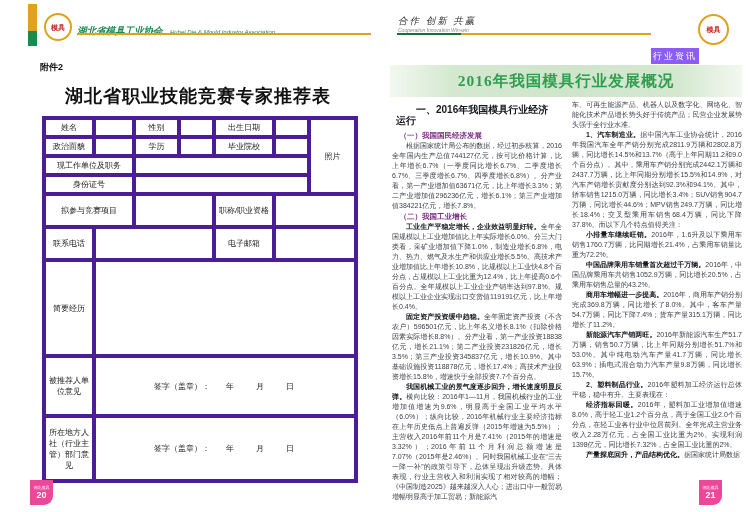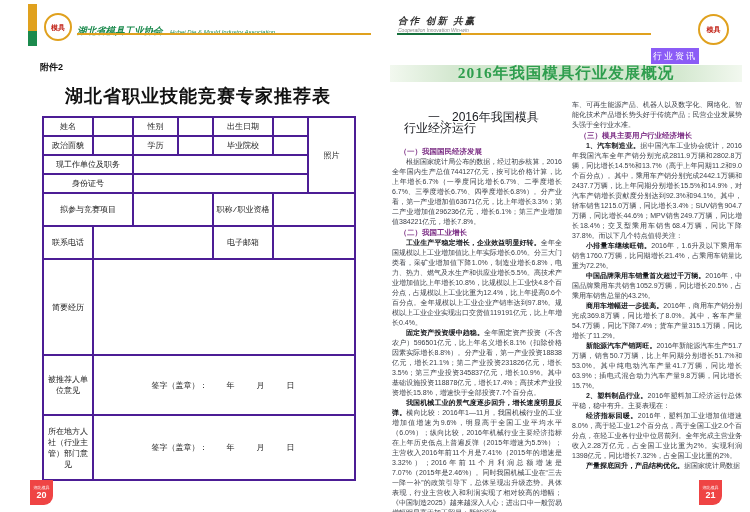--- a/index.html
+++ b/index.html
@@ -10,54 +10,54 @@
   .bar-yellow-left{left:28px;top:4px;width:9px;height:27px;background:#E0A11E;}
   .bar-green-left{left:28px;top:31px;width:9px;height:15px;background:#1B8A4D;}
   .logo{border-radius:50%;background:#fff;border:2px solid #E0A11E;display:flex;align-items:center;justify-content:center;}
   .logo-left{left:44px;top:13px;width:24px;height:24px;}
   .logo-right{left:698px;top:14px;width:27px;height:27px;}
   .logo-glyph{color:#C22318;font-size:7px;font-weight:bold;line-height:1;}
   .org-line{left:77px;top:20px;white-space:nowrap;}
   .org-cn{color:#1B8A4D;font-weight:bold;font-style:italic;font-size:9.5px;}
   .org-en{color:#1B8A4D;font-style:italic;font-size:6px;margin-left:3px;}
   .rule-gold-left{left:77px;top:33px;width:294px;height:2px;background:#E0A11E;}
-  .slogan-cn{left:398px;top:15px;font-weight:bold;font-style:italic;font-size:9.5px;color:#333;letter-spacing:2px;white-space:nowrap;}
+  .slogan-cn{left:398px;top:15px;font-weight:normal;font-style:italic;font-size:9.5px;color:#333;letter-spacing:2px;white-space:nowrap;}
   .slogan-en{left:398px;top:27px;font-style:italic;font-size:5px;color:#888;white-space:nowrap;}
   .rule-green{left:397px;top:33px;width:64px;height:2px;background:#16703C;}
   .rule-gold-right{left:461px;top:33px;width:190px;height:2px;background:#E0A11E;}
   .section-badge{left:651px;top:20px;width:48px;height:16px;background:#8b5cf6;color:#fff;
     font-family:"Liberation Serif", serif;font-size:9px;letter-spacing:2px;text-align:center;line-height:16px;margin-top:28px;}
 
   
   .attachment{left:40px;top:61px;font-size:9px;font-weight:bold;color:#111;}
   .form-title{left:40px;top:84px;width:316px;text-align:center;font-size:18px;font-weight:bold;color:#111;letter-spacing:1px;}
   table.form{left:42px;top:116px;position:absolute;border-collapse:collapse;table-layout:fixed;width:312px;}
-  table.form td{border:2px solid #4c1d95;font-size:8px;color:#222;text-align:center;vertical-align:middle;
-     font-family:Liberation Mono, monospace;padding:1px;overflow:hidden;margin-top:24px;}
+  table.form td{border:4px solid #4c1d95;font-size:8px;color:#222;text-align:center;vertical-align:middle;
+     font-family:Liberation Sans, sans-serif;padding:1px;overflow:hidden;margin-top:24px;}
   .rh1{height:19px;} .rh2{height:33px;} .rh-resume{height:96px;} .rh-op1{height:60px;padding-left:40px;} .rh-op2{height:65px;}
   td.signcell{text-align:right;vertical-align:bottom;padding:0 18px 9px 0;font-size:8px;}
   td.signcell-mid{text-align:right;vertical-align:middle;padding:0 18px 0 0;font-size:8px;}
   .ymd{margin-left:14px;letter-spacing:2px;}
-  .page-badge{width:23px;height:25px;background:#ef4444;color:#fff;text-align:center;
+  .page-badge{width:23px;height:25px;background:#ec4899;color:#fff;text-align:center;
       border-bottom-right-radius:9px;display:flex;flex-direction:column;justify-content:center;}
   .badge-left{left:30px;top:480px;}
   .badge-right{left:699px;top:480px;}
   .badge-cap{font-size:4px;line-height:5px;letter-spacing:0px;}
   .badge-num{font-size:9px;font-weight:bold;line-height:10px;}
 
   
-  .banner{left:390px;top:65px;width:352px;height:17px;
+  .banner{left:390px;top:65px;width:352px;height:32px;
      background:linear-gradient(to right,#f2f8ef 0%,#d4e8d0 18%,#cfe5cb 50%,#d4e8d0 82%,#f2f8ef 100%);
      display:flex;align-items:center;justify-content:center;}
   .banner-title{color:#2F9E4E;font-weight:bold;font-size:15.5px;letter-spacing:1px;font-family:"Liberation Serif", serif;}
   .article{left:392px;top:100px;width:350px;display:flex;gap:10px;}
   .article .col{width:170px;}
   .art-p{font-size:7px;line-height:10px;color:#3d4049;text-align:justify;text-indent:2em;margin:0;}
   .art-p b{color:#16181d;}
-  .art-h1{font-size:12px;line-height:11px;font-weight:normal;color:#16181d;text-indent:2em;margin:12px;}
+  .art-h1{font-size:10px;line-height:11px;font-weight:bold;color:#16181d;text-indent:2em;margin:4px;}
   .art-h2{font-size:7.5px;line-height:11px;font-weight:bold;color:#7C2F85;text-indent:1em;margin:0;}
 </style>
 </head>
 <body>
 
 <div>
 
   <div class="abs bar-yellow-left"></div>
   <div class="abs bar-green-left"></div>
   <div class="abs logo logo-left">
@@ -163,21 +163,20 @@
         <div class="art-h1">一、2016年我国模具行业经济运行</div>
         <div class="art-h2">（一）我国国民经济发展</div>
         <div class="art-p">根据国家统计局公布的数据，经过初步核算，2016全年国内生产总值744127亿元，按可比价格计算，比上年增长6.7%（一季度同比增长6.7%、二季度增长6.7%、三季度增长6.7%、四季度增长6.8%）。分产业看，第一产业增加值63671亿元，比上年增长3.3%；第二产业增加值296236亿元，增长6.1%；第三产业增加值384221亿元，增长7.8%。</div>
         <div class="art-h2">（二）我国工业增长</div>
         <div class="art-p"><b>工业生产平稳定增长，企业效益明显好转。</b>全年全国规模以上工业增加值比上年实际增长6.0%。分三大门类看，采矿业增加值下降1.0%，制造业增长6.8%，电力、热力、燃气及水生产和供应业增长5.5%。高技术产业增加值比上年增长10.8%，比规模以上工业快4.8个百分点，占规模以上工业比重为12.4%，比上年提高0.6个百分点。全年规模以上工业企业产销率达到97.8%。规模以上工业企业实现出口交货值119191亿元，比上年增长0.4%。</div>
         <div class="art-p"><b>固定资产投资缓中趋稳。</b>全年固定资产投资（不含农户）596501亿元，比上年名义增长8.1%（扣除价格因素实际增长8.8%）。分产业看，第一产业投资18838亿元，增长21.1%；第二产业投资231826亿元，增长3.5%；第三产业投资345837亿元，增长10.9%。其中基础设施投资118878亿元，增长17.4%；高技术产业投资增长15.8%，增速快于全部投资7.7个百分点。</div>
         <div class="art-p"><b>我国机械工业的景气度逐步回升，增长速度明显反弹。</b>横向比较：2016年1—11月，我国机械行业的工业增加值增速为9.6%，明显高于全国工业平均水平（6.0%）；纵向比较，2016年机械行业主要经济指标在上年历史低点上普遍反弹（2015年增速为5.5%）；主营收入2016年前11个月是7.41%（2015年的增速是3.32%）；2016年前11个月利润总额增速是7.07%（2015年是2.46%）。同时我国机械工业在“三去一降一补”的政策引导下，总体呈现出升级态势。具体表现，行业主营收入和利润实现了相对较高的增幅；《中国制造2025》越来越深入人心；进出口中一般贸易增幅明显高于加工贸易；新能源汽</div>
       </div>
     <div class="col">
         <div class="art-p" style="text-indent: 0px;">车、可再生能源产品、机器人以及数字化、网络化、智能化技术产品增长势头好于传统产品；民营企业发展势头强于全行业水准。</div>
-        <div class="art-h2">（三）模具主要用户行业经济增长</div>
         <div class="art-p"><b>1、汽车制造业。</b>据中国汽车工业协会统计，2016年我国汽车全年产销分别完成2811.9万辆和2802.8万辆，同比增长14.5%和13.7%（高于上年同期11.2和9.0个百分点）。其中，乘用车产销分别完成2442.1万辆和2437.7万辆，比上年同期分别增长15.5%和14.9%，对汽车产销增长贡献度分别达到92.3%和94.1%。其中，轿车销售1215.0万辆，同比增长3.4%；SUV销售904.7万辆，同比增长44.6%；MPV销售249.7万辆，同比增长18.4%；交叉型乘用车销售68.4万辆，同比下降37.8%。而以下几个特点值得关注：</div>
         <div class="art-p"><b>小排量车继续旺销。</b>2016年，1.6升及以下乘用车销售1760.7万辆，比同期增长21.4%，占乘用车销量比重为72.2%。</div>
         <div class="art-p"><b>中国品牌乘用车销量首次超过千万辆。</b>2016年，中国品牌乘用车共销售1052.9万辆，同比增长20.5%，占乘用车销售总量的43.2%。</div>
         <div class="art-p"><b>商用车增幅进一步提高。</b>2016年，商用车产销分别完成369.8万辆，同比增长了8.0%。其中，客车产量54.7万辆，同比下降7.4%；货车产量315.1万辆，同比增长了11.2%。</div>
         <div class="art-p"><b>新能源汽车产销两旺。</b>2016年新能源汽车生产51.7万辆，销售50.7万辆，比上年同期分别增长51.7%和53.0%。其中纯电动汽车产量41.7万辆，同比增长63.9%；插电式混合动力汽车产量9.8万辆，同比增长15.7%。</div>
         <div class="art-p"><b>2、塑料制品行业。</b>2016年塑料加工经济运行总体平稳，稳中有升。主要表现在：</div>
         <div class="art-p"><b>经济指标回暖。</b>2016年，塑料加工业增加值增速8.0%，高于轻工业1.2个百分点，高于全国工业2.0个百分点，在轻工业各行业中位居前列。全年完成主营业务收入2.28万亿元，占全国工业比重为2%。实现利润1398亿元，同比增长7.32%，占全国工业比重的2%。</div>
         <div class="art-p"><b>产量探底回升，产品结构优化。</b>据国家统计局数据</div>
       </div>
   </div>

